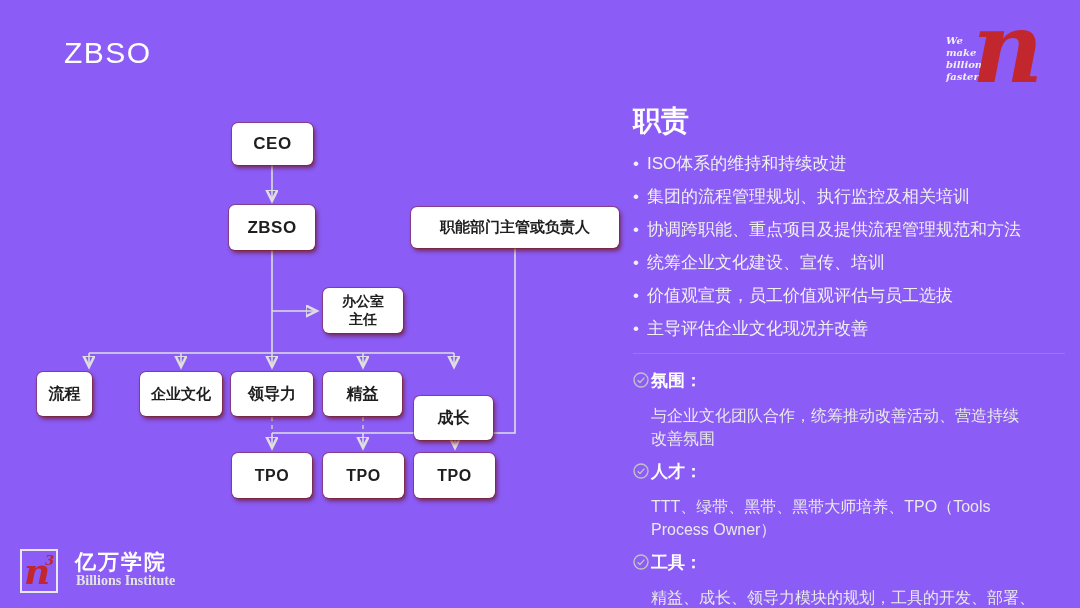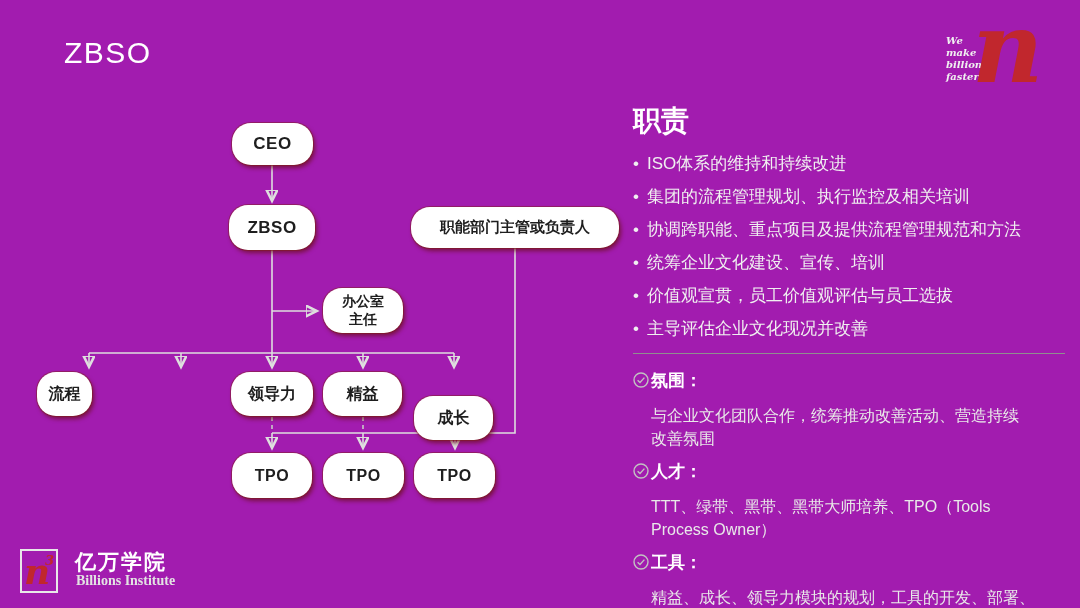--- a/index.html
+++ b/index.html
@@ -1,18 +1,18 @@
 <!DOCTYPE html>
 <html><head>
 <meta charset="utf-8">
 <style>
   html,body { margin:0; padding:0; background:#1b1b1b; }
   .slide {
     position:relative; width:1080px; height:608px; overflow:hidden;
-    background:#a21caf;
+    background:#8b5cf6;
     font-family:"Liberation Sans", sans-serif;
   }
   
   .slide-title {
     position:absolute; left:64px; top:36px;
     font-size:30px; color:#ffffff; letter-spacing:1.5px; font-weight:400;
   }
   
   .brand-top { position:absolute; right:22px; top:8px; width:126px; height:92px; }
   .brand-tagline {
@@ -23,21 +23,21 @@
   .brand-n-svg { position:absolute; left:40px; top:-14px; overflow:visible; }
   .brand-n-svg text {
     font-family:"DejaVu Serif", serif; font-style:italic; font-weight:700;
     fill:#c1272d;
   }
   
   .connectors { position:absolute; left:0; top:0; }
   .connectors path { fill:none; stroke:#dedede; stroke-width:1.6; }
   .connectors path.dashed { stroke-dasharray:4 4; stroke:#c9c9c9; }
   .node {
-    position:absolute; background:#ffffff; border-radius:19px;
+    position:absolute; background:#ffffff; border-radius:6px;
     display:flex; align-items:center; justify-content:center; text-align:center;
     color:#1e1e1e; font-weight:700; font-size:16px;
     box-shadow:0 0 0 1px rgba(130,30,22,.45), 2px 3px 4px rgba(100,12,6,.65);
     white-space:pre-line;
   }
   .n-ceo        { left:232px; top:123px; width:81px;  height:42px; font-size:17px; letter-spacing:.5px; }
   .n-zbso       { left:229px; top:205px; width:86px;  height:45px; font-size:17px; letter-spacing:.5px; }
   .n-functional { left:411px; top:207px; width:208px; height:41px; font-size:15px; }
   .n-office     { left:323px; top:288px; width:80px;  height:45px; font-size:14px; line-height:18px;font-family:Liberation Serif, serif; }
   .n-process    { left:37px;  top:372px; width:55px;  height:44px; }
@@ -118,20 +118,21 @@
     <path class="dashed" d="M363,417 V433"></path>
     <path class="dashed" d="M455,417 V433"></path>
   </svg>
 
   <div class="node n-ceo">CEO</div>
   <div class="node n-zbso">ZBSO</div>
   <div class="node n-functional">职能部门主管或负责人</div>
   <div class="node n-office">办公室
 主任</div>
   <div class="node n-process">流程</div>
+  <div class="node n-culture">企业文化</div>
   <div class="node n-leadership">领导力</div>
   <div class="node n-lean">精益</div>
   <div class="node n-growth">成长</div>
   <div class="node n-tpo1">TPO</div>
   <div class="node n-tpo2">TPO</div>
   <div class="node n-tpo3">TPO</div>
 
   <div class="panel">
     <h2 class="panel-heading">职责</h2>
 

